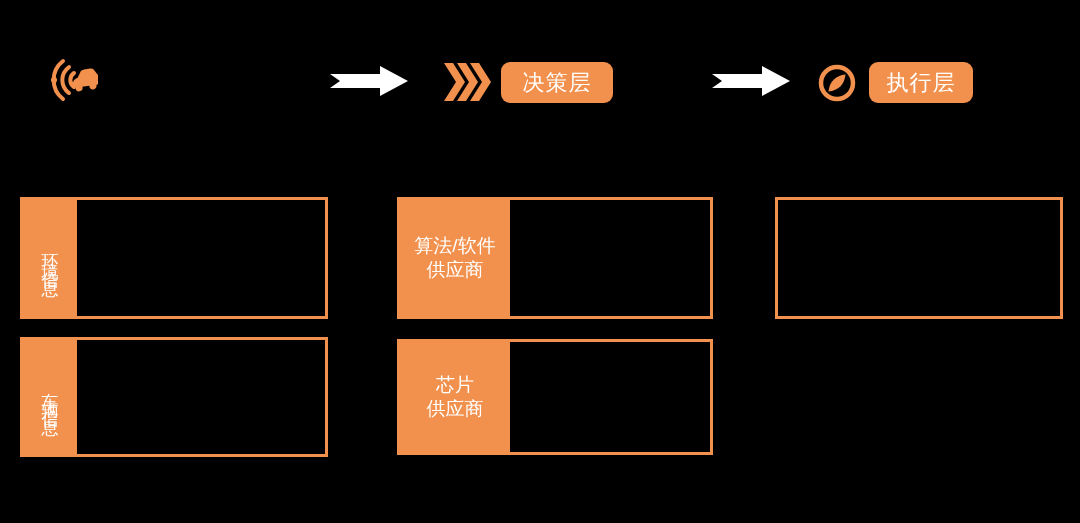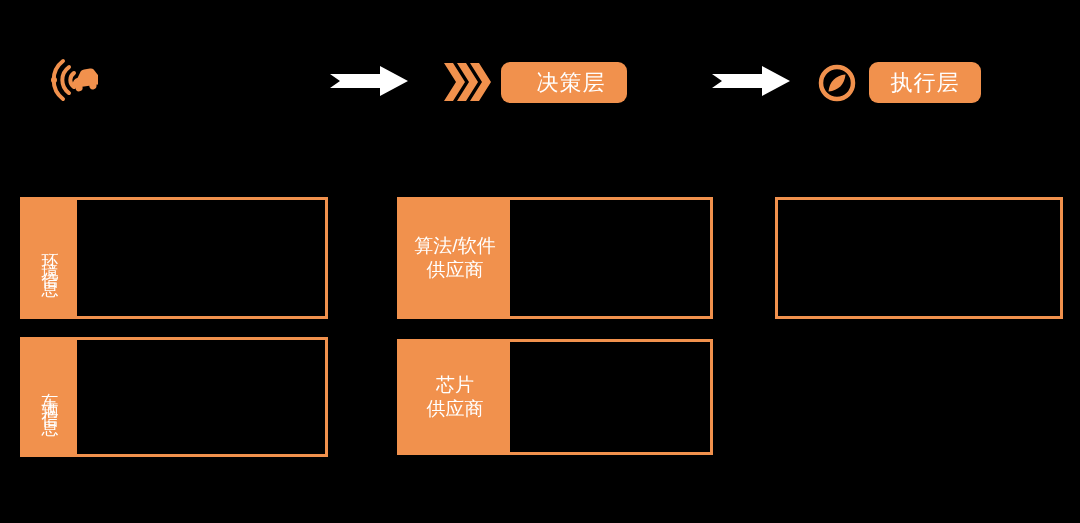--- a/index.html
+++ b/index.html
@@ -80,37 +80,37 @@
     </svg>
   </div>
 
   <div class="abs icon" style="left:444px;top:63px;width:48px;height:38px;">
     <svg viewBox="0 0 48 38" fill="currentColor">
       <path d="M0 0 h9 l12 19 -12 19 h-9 l12 -19 z"></path>
       <path d="M13 0 h9 l12 19 -12 19 h-9 l12 -19 z"></path>
       <path d="M26 0 h9 l12 19 -12 19 h-9 l12 -19 z"></path>
     </svg>
   </div>
-  <div class="abs pill" style="left:501px;top:62px;width:112px;height:41px;padding-left:14px;">
+  <div class="abs pill" style="left:501px;top:62px;width:112px;height:41px;">
     <span>决策层</span>
   </div>
 
   <div class="abs icon flow-arrow" style="left:712px;top:66px;width:78px;height:30px;">
     <svg viewBox="0 0 78 30">
       <polygon points="0,8 50,8 50,0 78,15 50,30 50,22 0,22 10,15" fill="currentColor"></polygon>
     </svg>
   </div>
 
   <div class="abs icon" style="left:817px;top:63px;width:40px;height:40px;">
     <svg viewBox="0 0 40 40">
       <circle cx="20" cy="20" r="16" fill="none" stroke="currentColor" stroke-width="4.5"></circle>
       <path d="M11.5 28.5 C 12.5 18.5 18.5 12.5 28.5 11.5 C 27.5 21.5 21.5 27.5 11.5 28.5 Z" fill="currentColor"></path>
     </svg>
   </div>
-  <div class="abs pill" style="left:869px;top:62px;width:112px;height:41px;">
+  <div class="abs pill" style="left:869px;top:62px;width:104px;height:41px;">
     <span>执行层</span>
   </div>
 
   <div class="abs ibox" style="left:20px;top:197px;width:308px;height:122px;">
     <div class="side" style="width:54px;">
       <span class="v-label">环境信息</span>
     </div>
     <div class="content"></div>
   </div>
 

